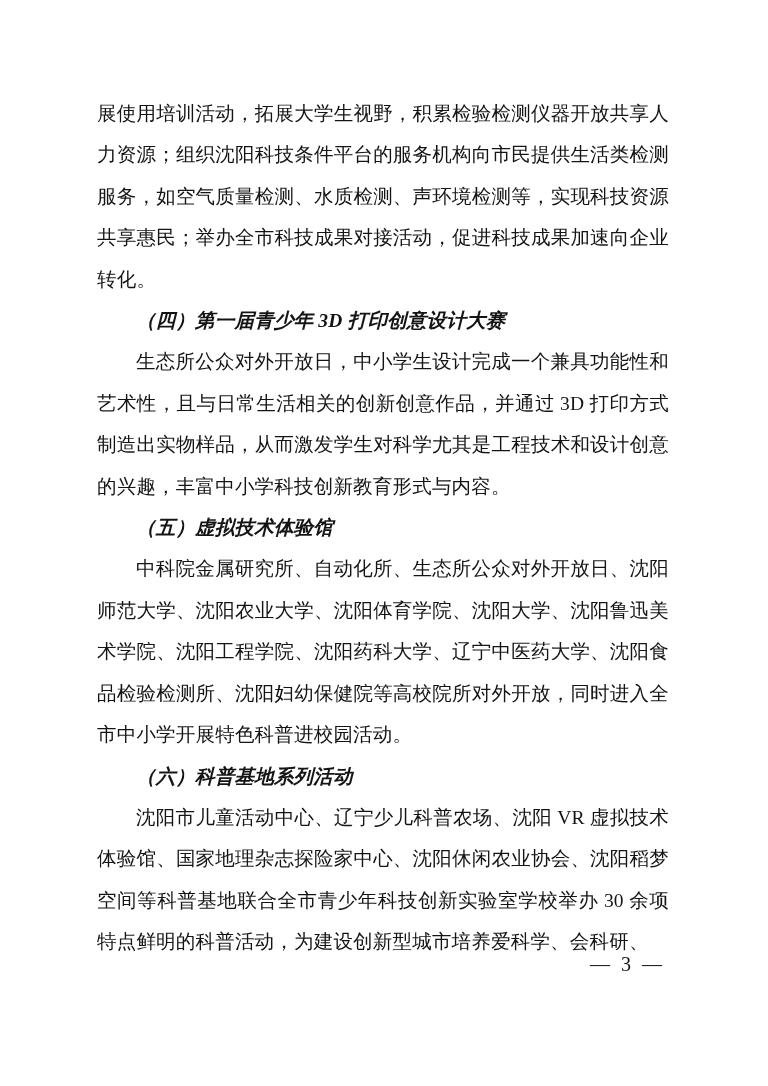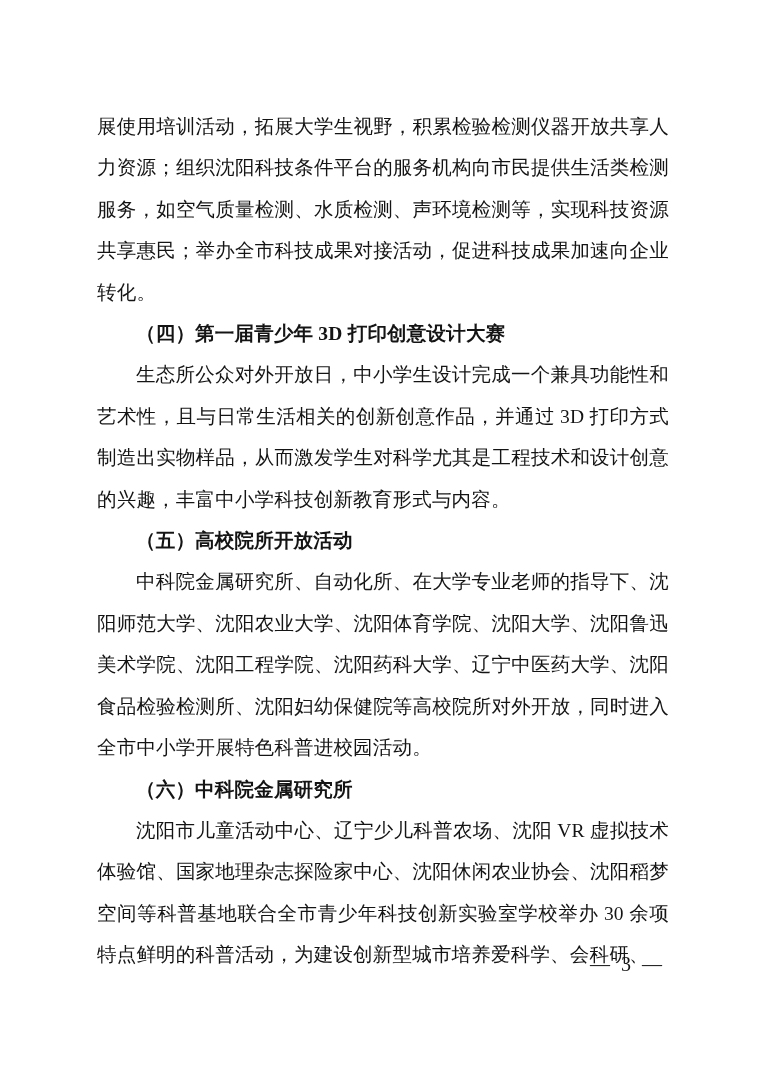--- a/index.html
+++ b/index.html
@@ -12,57 +12,58 @@
     width: 768px;
     height: 1086px;
     background: #ffffff;
     overflow: hidden;
     font-family: "Liberation Serif", serif;
     color: #141414;
   }
   .content {
     position: absolute;
     left: 97px;
-    top: 106px;
+    top: 93px;
     width: 572px;
     text-align: justify;
     font-size: 19.5px;
     line-height: 41.4px;
     letter-spacing: 0.2px;
   }
   .para {
     margin: 0;
     text-indent: 2em;
   }
   .para.no-indent {
     text-indent: 0;
   }
   .heading {
     margin: 0;
     text-indent: 2em;
     font-weight: bold;
+    font-style: italic;
   }
   .page-number {
     position: absolute;
     top: 951px;
     right: 103px;
     font-size: 20px;
     line-height: 26px;
     letter-spacing: 3px;
     color: #141414;
   }
 </style>
 </head>
 <body>
 
 <div class="page">
   <div class="content">
     <p class="para no-indent">展使用培训活动，拓展大学生视野，积累检验检测仪器开放共享人力资源；组织沈阳科技条件平台的服务机构向市民提供生活类检测服务，如空气质量检测、水质检测、声环境检测等，实现科技资源共享惠民；举办全市科技成果对接活动，促进科技成果加速向企业转化。</p>
     <p class="heading">（四）第一届青少年 3D 打印创意设计大赛</p>
     <p class="para">生态所公众对外开放日，中小学生设计完成一个兼具功能性和艺术性，且与日常生活相关的创新创意作品，并通过 3D 打印方式制造出实物样品，从而激发学生对科学尤其是工程技术和设计创意的兴趣，丰富中小学科技创新教育形式与内容。</p>
-    <p class="heading">（五）高校院所开放活动</p>
-    <p class="para">中科院金属研究所、自动化所、在大学专业老师的指导下、沈阳师范大学、沈阳农业大学、沈阳体育学院、沈阳大学、沈阳鲁迅美术学院、沈阳工程学院、沈阳药科大学、辽宁中医药大学、沈阳食品检验检测所、沈阳妇幼保健院等高校院所对外开放，同时进入全市中小学开展特色科普进校园活动。</p>
-    <p class="heading">（六）中科院金属研究所</p>
+    <p class="heading">（五）虚拟技术体验馆</p>
+    <p class="para">中科院金属研究所、自动化所、生态所公众对外开放日、沈阳师范大学、沈阳农业大学、沈阳体育学院、沈阳大学、沈阳鲁迅美术学院、沈阳工程学院、沈阳药科大学、辽宁中医药大学、沈阳食品检验检测所、沈阳妇幼保健院等高校院所对外开放，同时进入全市中小学开展特色科普进校园活动。</p>
+    <p class="heading">（六）科普基地系列活动</p>
     <p class="para">沈阳市儿童活动中心、辽宁少儿科普农场、沈阳 VR 虚拟技术体验馆、国家地理杂志探险家中心、沈阳休闲农业协会、沈阳稻梦空间等科普基地联合全市青少年科技创新实验室学校举办 30 余项特点鲜明的科普活动，为建设创新型城市培养爱科学、会科研、</p>
   </div>
 
   <div class="page-number">— 3 —</div>
 </div>
 
 </body></html>

